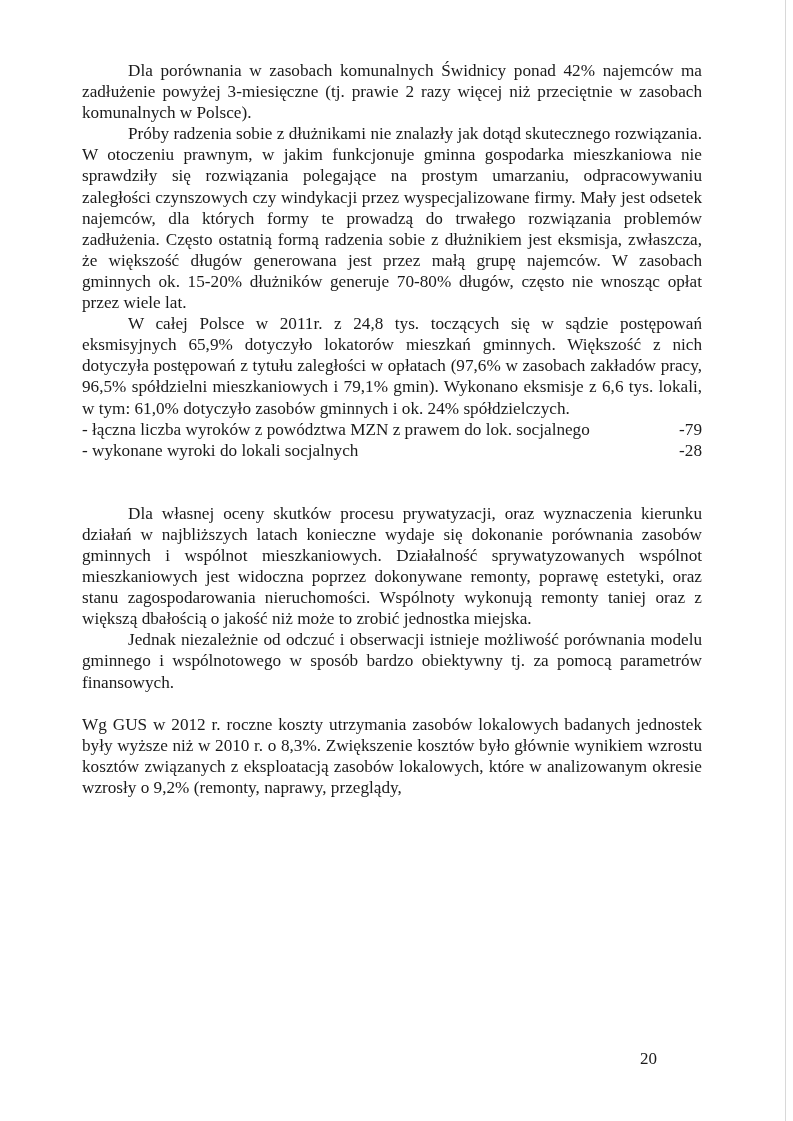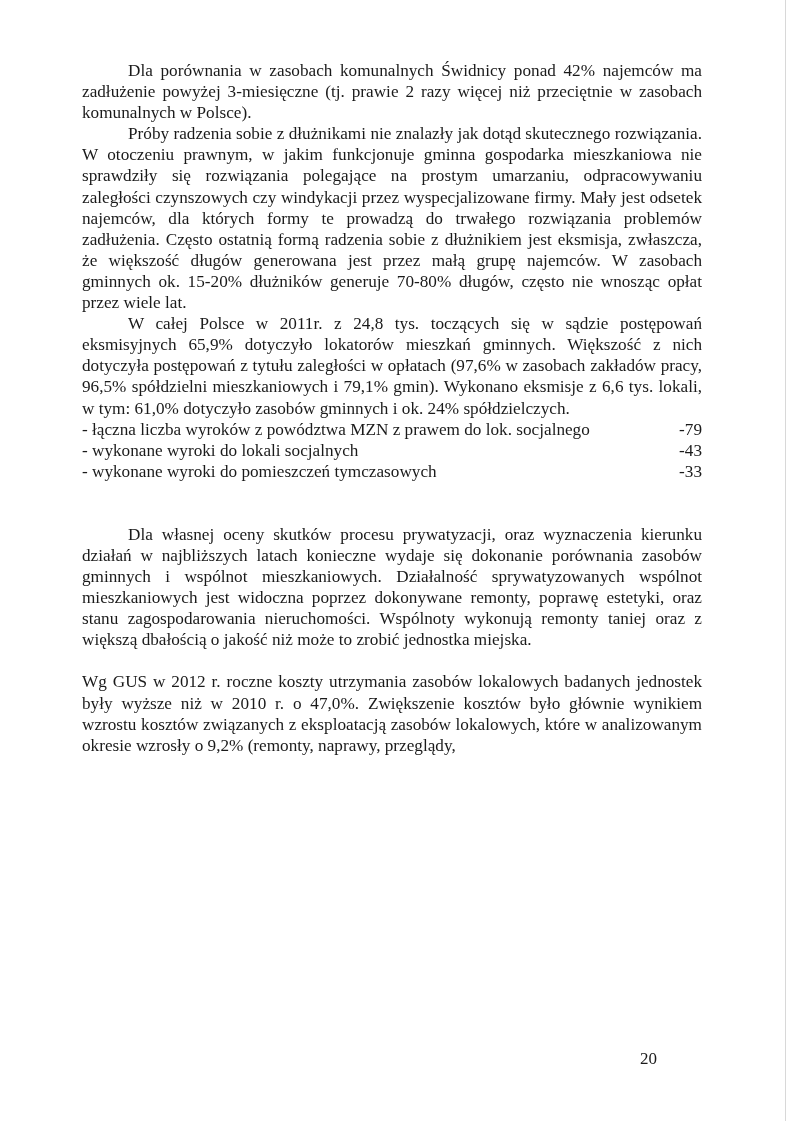--- a/index.html
+++ b/index.html
@@ -78,31 +78,28 @@
     <p class="p indent">Próby radzenia sobie z dłużnikami nie znalazły jak dotąd skutecznego rozwiązania. W otoczeniu prawnym, w jakim funkcjonuje gminna gospodarka mieszkaniowa nie sprawdziły się rozwiązania polegające na prostym umarzaniu, odpracowywaniu zaległości czynszowych czy windykacji przez wyspecjalizowane firmy. Mały jest odsetek najemców, dla których formy te prowadzą do trwałego rozwiązania problemów zadłużenia. Często ostatnią formą radzenia sobie z dłużnikiem jest eksmisja, zwłaszcza, że większość długów generowana jest przez małą grupę najemców. W zasobach gminnych ok. 15-20% dłużników generuje 70-80% długów, często nie wnosząc opłat przez wiele lat.</p>
     <p class="p indent">W całej Polsce w 2011r. z 24,8 tys. toczących się w sądzie postępowań eksmisyjnych 65,9% dotyczyło lokatorów mieszkań gminnych. Większość z nich dotyczyła postępowań z tytułu zaległości w opłatach (97,6% w zasobach zakładów pracy, 96,5% spółdzielni mieszkaniowych i 79,1% gmin). Wykonano eksmisje z 6,6 tys. lokali, w tym: 61,0% dotyczyło zasobów gminnych i ok. 24% spółdzielczych.</p>
 
     <ul class="list">
       <li class="list-item">
         <span class="lbl">- łączna liczba wyroków z powództwa MZN z prawem do lok. socjalnego</span>
         <span class="val">-79</span>
       </li>
       <li class="list-item">
         <span class="lbl">- wykonane wyroki do lokali socjalnych</span>
-        <span class="val">-43</span>
-      </li>
-      <li class="list-item">
-        <span class="lbl">- wykonane wyroki do pomieszczeń tymczasowych</span>
-        <span class="val">-33</span>
+        <span class="val">-28</span>
       </li>
     </ul>
 
     <div class="gap-large"></div>
 
     <p class="p indent">Dla własnej oceny skutków procesu prywatyzacji, oraz wyznaczenia kierunku działań w najbliższych latach konieczne wydaje się dokonanie porównania zasobów gminnych i wspólnot mieszkaniowych. Działalność sprywatyzowanych wspólnot mieszkaniowych jest widoczna poprzez dokonywane remonty, poprawę estetyki, oraz stanu zagospodarowania nieruchomości. Wspólnoty wykonują remonty taniej oraz z większą dbałością o jakość niż może to zrobić jednostka miejska.</p>
+    <p class="p indent">Jednak niezależnie od odczuć i obserwacji istnieje możliwość porównania modelu gminnego i wspólnotowego w sposób bardzo obiektywny tj. za pomocą parametrów finansowych.</p>
 
     <div class="gap-medium"></div>
 
-    <p class="p">Wg GUS w 2012 r. roczne koszty utrzymania zasobów lokalowych badanych jednostek były wyższe niż w 2010 r. o 47,0%. Zwiększenie kosztów było głównie wynikiem wzrostu kosztów związanych z eksploatacją zasobów lokalowych, które w analizowanym okresie wzrosły o 9,2% (remonty, naprawy, przeglądy,</p>
+    <p class="p">Wg GUS w 2012 r. roczne koszty utrzymania zasobów lokalowych badanych jednostek były wyższe niż w 2010 r. o 8,3%. Zwiększenie kosztów było głównie wynikiem wzrostu kosztów związanych z eksploatacją zasobów lokalowych, które w analizowanym okresie wzrosły o 9,2% (remonty, naprawy, przeglądy,</p>
   </div>
 
   <div class="page-number">20</div>
 </div>
 
 </body></html>

